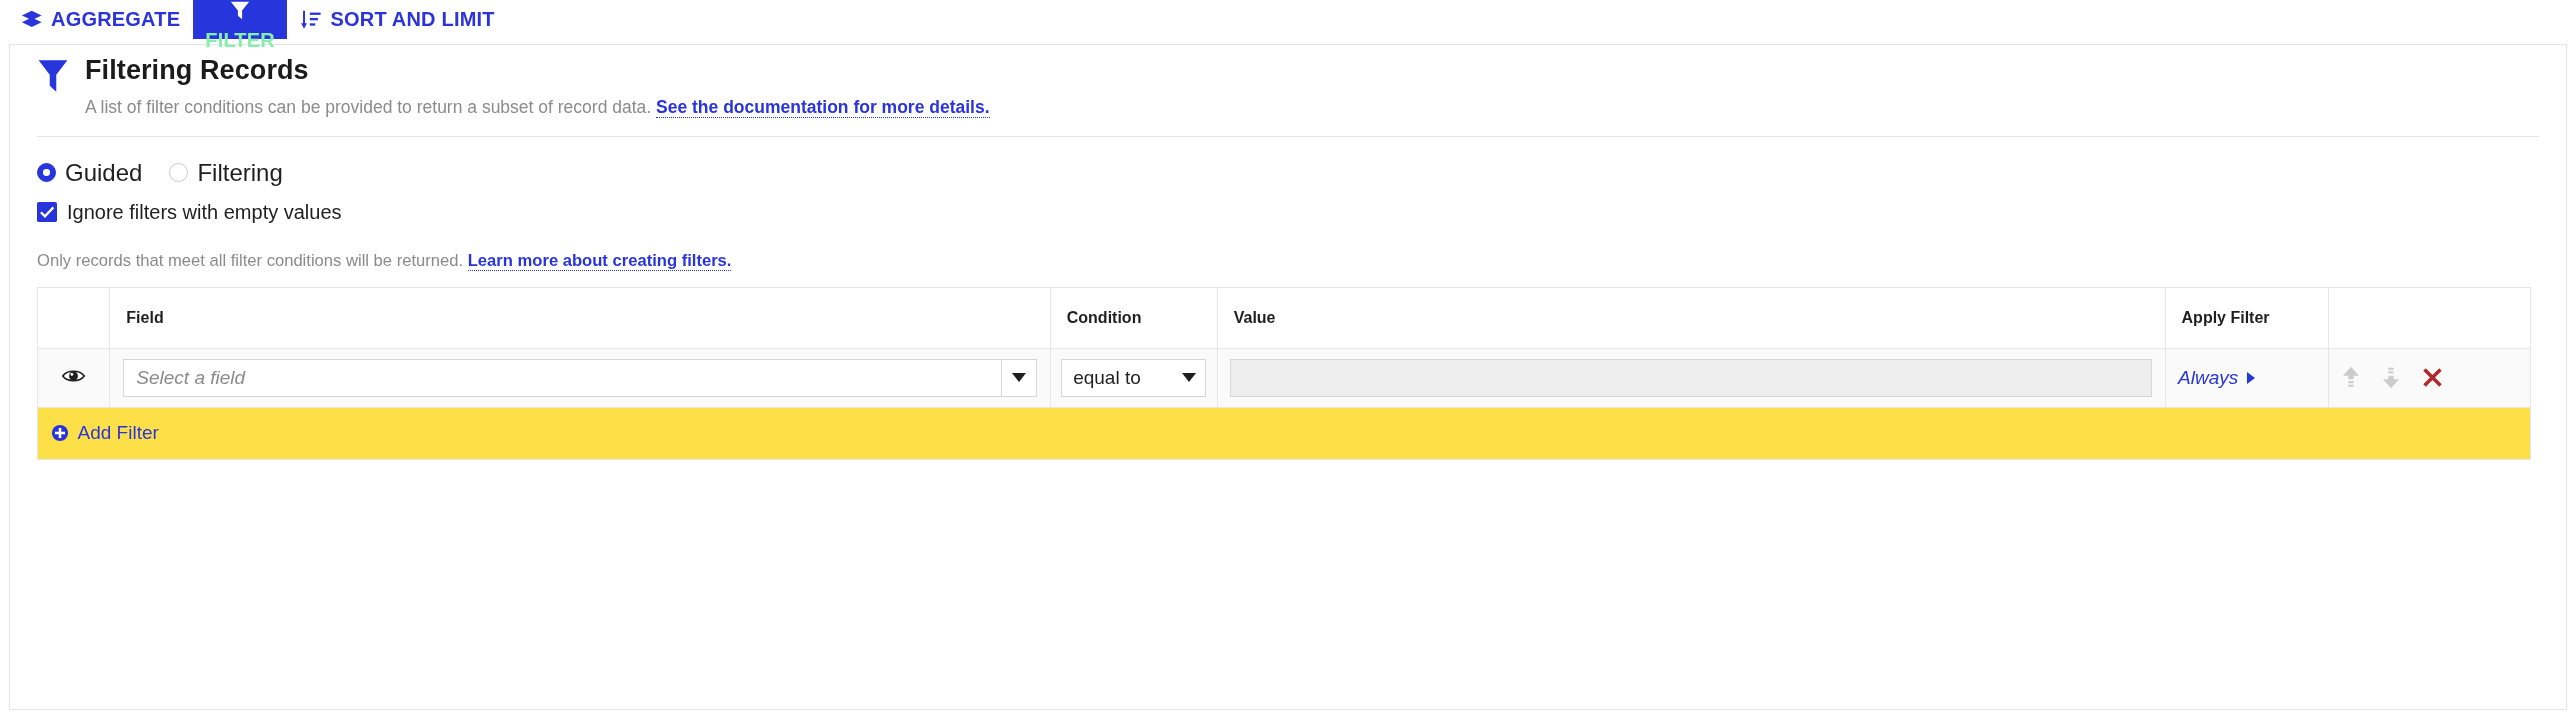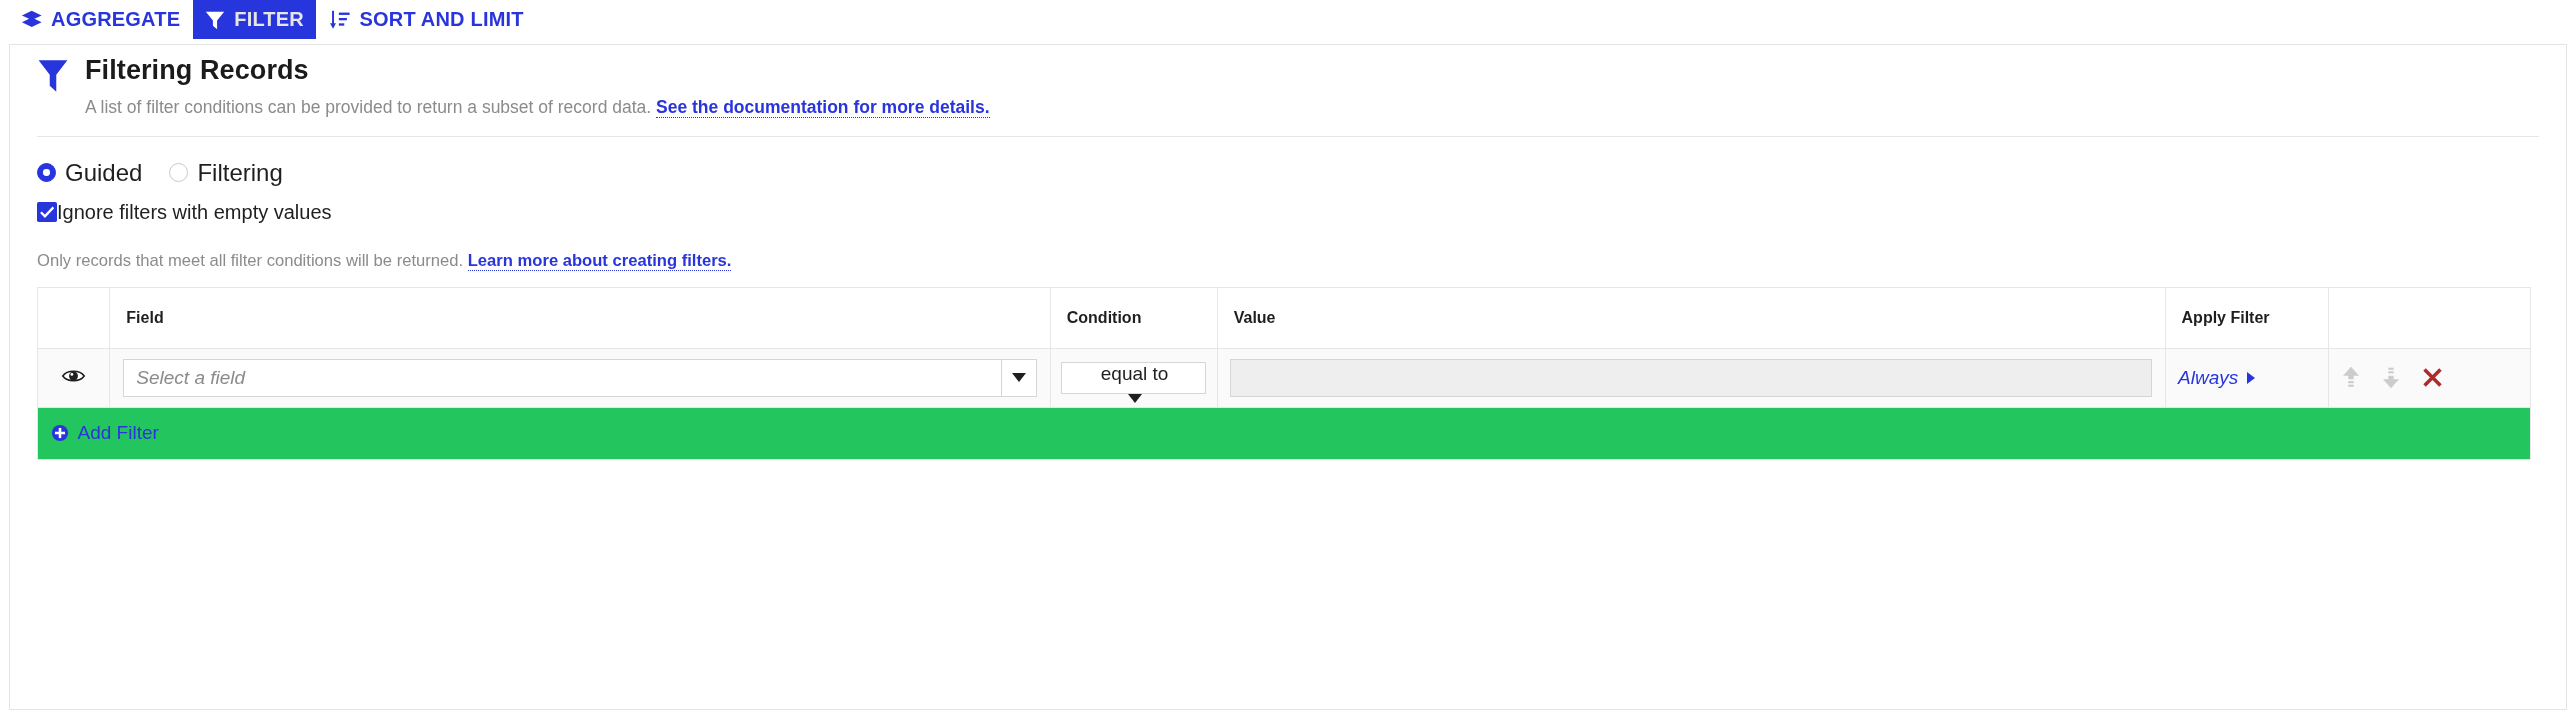--- a/index.html
+++ b/index.html
@@ -27,21 +27,22 @@
     font-size: 20px;
     font-weight: bold;
     letter-spacing: 0.2px;
     text-transform: uppercase;
     cursor: pointer;
     user-select: none;
     white-space: nowrap;
   }
   .tab.active {
     background: #2635dc;
-    color: #e5e5e5;
+    color: #86efac;
+    flex-direction: column;
   }
   .tab .ticon { display: flex; align-items: center; }
 
   
   .card {
     margin: 5.4px 9px 0 9px;
     border: 0.9px solid #e4e4e4;
     background: #fff;
     height: 666px;
     padding: 10px 27px 0 27px;
@@ -112,21 +113,21 @@
     margin: -3.1px 0 0 -3.1px;
     border-radius: 50%;
     background: #fff;
   }
   .radio.off {
     background: #fff;
     border: 1.8px solid #c9c9c9;
   }
   .radio.off::after { display: none; }
 
-  .check-row { display: flex; align-items: center; }
+  .check-row { display: flex; align-items: center; gap: 10px; }
   .checkbox {
     width: 20px; height: 20px;
     background: #2635dc;
     flex: none;
     position: relative;
     border-radius: 1.8px;
   }
   .checkbox svg { position: absolute; left: 2.7px; top: 3.6px; }
   .check-label { font-size: 20px; color: #1f1f1f; cursor: pointer; }
 
@@ -199,32 +200,31 @@
   }
   .caret {
     width: 0; height: 0;
     border-left: 7.2px solid transparent;
     border-right: 7.2px solid transparent;
     border-top: 9px solid #1f1f1f;
   }
 
   .cond-select {
     margin: 0 10.7px;
-    height: 32px;
+    height: 38px;
     border: 0.9px solid #d6d6d6;
     background: #fff;
     display: flex;
     align-items: center;
     justify-content: space-between;
     gap: 9px;
     padding: 0 9px 0 10.7px;
     font-size: 19px;
     color: #1f1f1f;
     cursor: pointer;
-    flex-direction: column;
   }
 
   .value-input {
     margin: 0 12.5px;
     height: 38px;
     background: #eeeeee;
     border: 0.9px solid #d6d6d6;
     cursor: not-allowed;
   }
 
@@ -249,21 +249,21 @@
   .acts {
     display: flex;
     align-items: center;
     justify-content: flex-start;
     gap: 20px;
     padding-left: 12.5px;
   }
   .act { cursor: pointer; display: flex; align-items: center; }
 
   .addrow td {
-    background: #22c55e;
+    background: #fde047;
     border: 0.9px solid #e6e6e6;
     height: 52px;
     text-align: right;
   }
   .addfilter {
     display: flex;
     align-items: center;
     gap: 9px;
     padding-left: 12.5px;
     color: #2a34dd;

